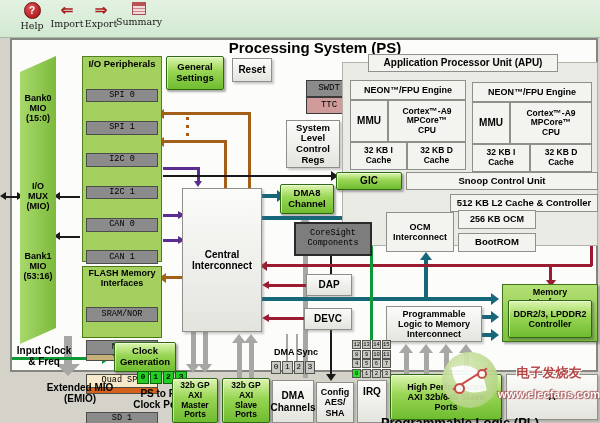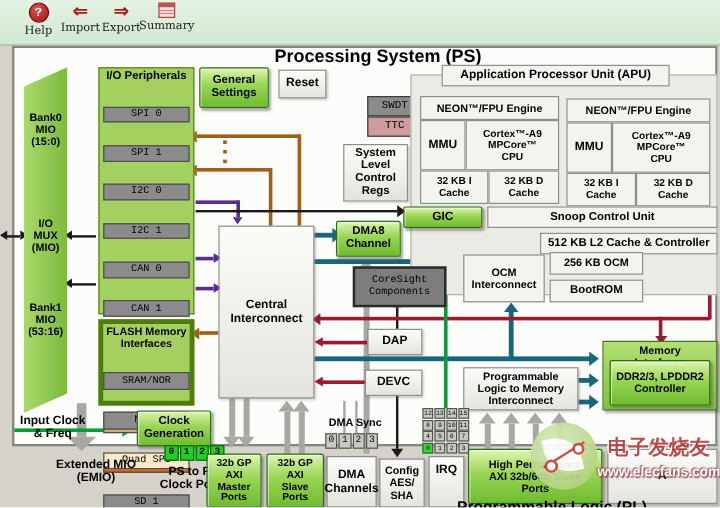--- a/index.html
+++ b/index.html
@@ -165,21 +165,21 @@
       <div class="row c-khaki">GPIO</div>
       <div class="row c-orange">SD 0</div>
       <div class="row">SD 1</div>
       
       
       
       
     </div>
   </div>
 
-  <div class="b" style="left:82px;top:266px;width:80px;height:72px;background:#a4d05f;border:4px solid #4d7c0f;flex-direction:column;justify-content:flex-start">
+  <div class="b" style="left:82px;top:266px;width:80px;height:72px;background:#a4d05f;border:1px solid #4d7c0f;flex-direction:column;justify-content:flex-start">
     <div style="font-weight:bold;font-size:9px;padding:1px 0;white-space:pre-line">FLASH Memory
 Interfaces</div>
     <div style="width:72px">
       <div class="row" style="height:12.5px">SRAM/NOR</div>
       <div class="row" style="height:12.5px">NAND</div>
       <div class="row c-cream" style="height:12.5px">Quad SPI</div>
     </div>
   </div>
 
   <div class="b g3d" style="left:166px;top:56px;width:58px;height:34px;font-size:9.5px">General
@@ -298,17 +298,17 @@
 Ports</div>
   <div class="b gp" style="left:506px;top:374px;width:92px;height:46px;font-size:10px">A</div>
   <div class="b" style="left:355px;top:414px;width:210px;height:18px;font-weight:bold;font-size:13px">Programmable Logic (PL)</div>
 
   <div style="position:absolute;left:442px;top:352px;width:56px;height:56px;border-radius:50%;background:radial-gradient(circle at 38% 32%,#d8eab8,#a9cc72);opacity:.93">
     <div style="position:absolute;left:12px;top:12px;width:30px;height:30px;background:#fff;border-radius:0 75% 0 75%;transform:rotate(-12deg)"></div>
     <div style="position:absolute;left:8px;top:26px;width:40px;height:2px;background:#cc4444;transform:rotate(-32deg)"></div>
     <div style="position:absolute;left:12px;top:31px;width:7px;height:7px;border:2px solid #cc4444;border-radius:50%;background:#fff"></div>
     <div style="position:absolute;left:35px;top:17px;width:6px;height:6px;border:2px solid #cc4444;border-radius:50%;background:#fff"></div>
   </div>
-  <div class="b" style="left:498px;top:360px;width:102px;height:26px;font-weight:bold;font-size:17px;color:#b23a3a;opacity:.9;
+  <div class="b" style="left:498px;top:360px;width:102px;height:26px;font-weight:bold;font-size:13px;color:#b23a3a;opacity:.9;
               text-shadow:1px 1px 0 #fff,-1px -1px 0 #fff,1px -1px 0 #fff,-1px 1px 0 #fff;white-space:nowrap">电子发烧友</div>
   <div class="b" style="left:498px;top:387px;width:102px;height:14px;font-weight:bold;font-size:11.5px;color:#fff;opacity:.95;
               text-shadow:1px 1px 1px #a05050,-1px -1px 1px #a05050,0 0 2px #a05050">www.elecfans.com</div>
 </div>
 
 </body></html>

